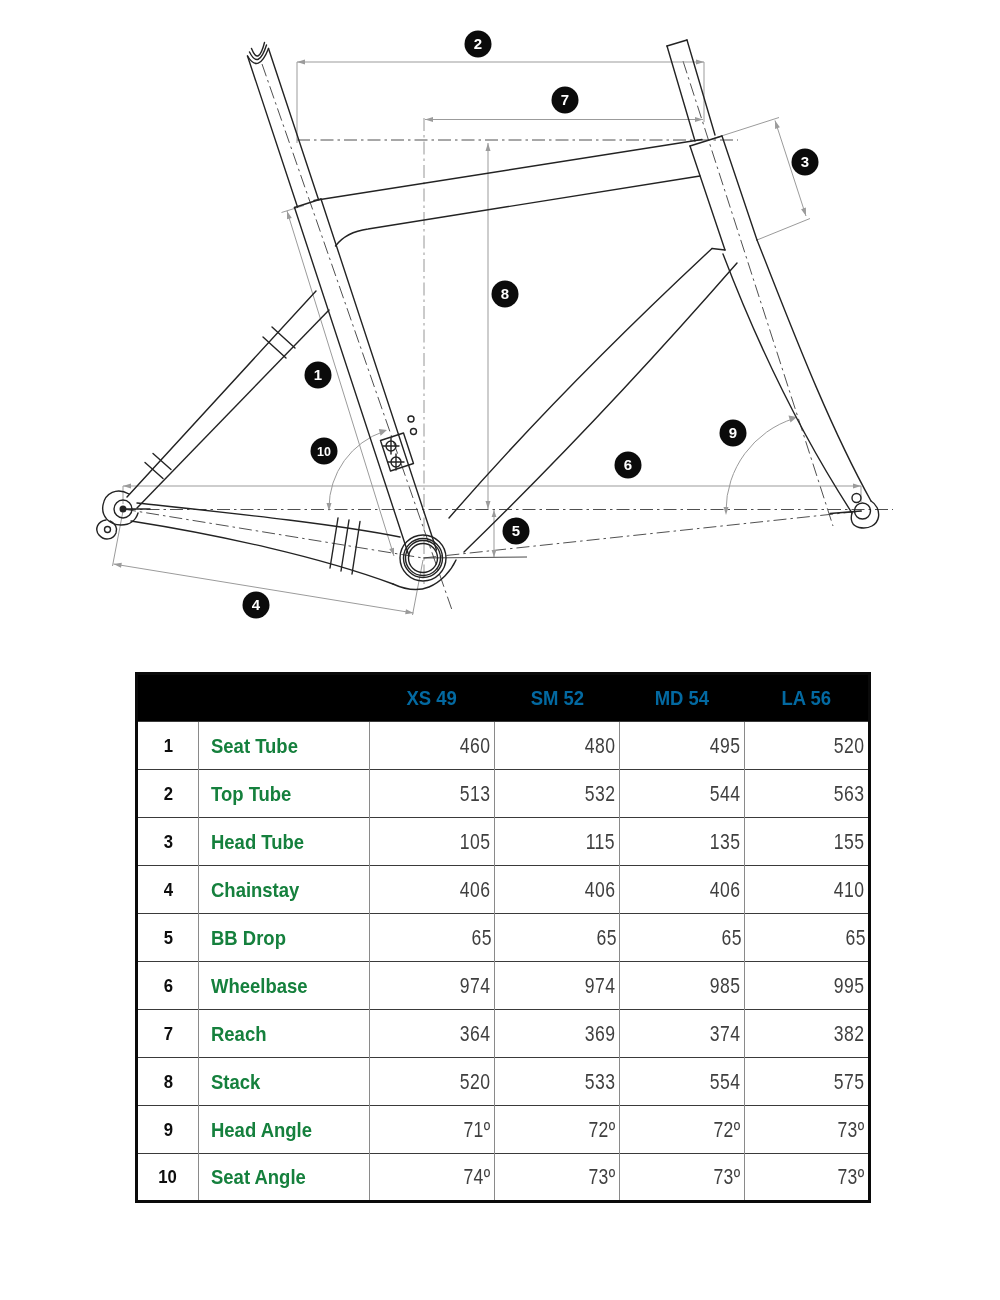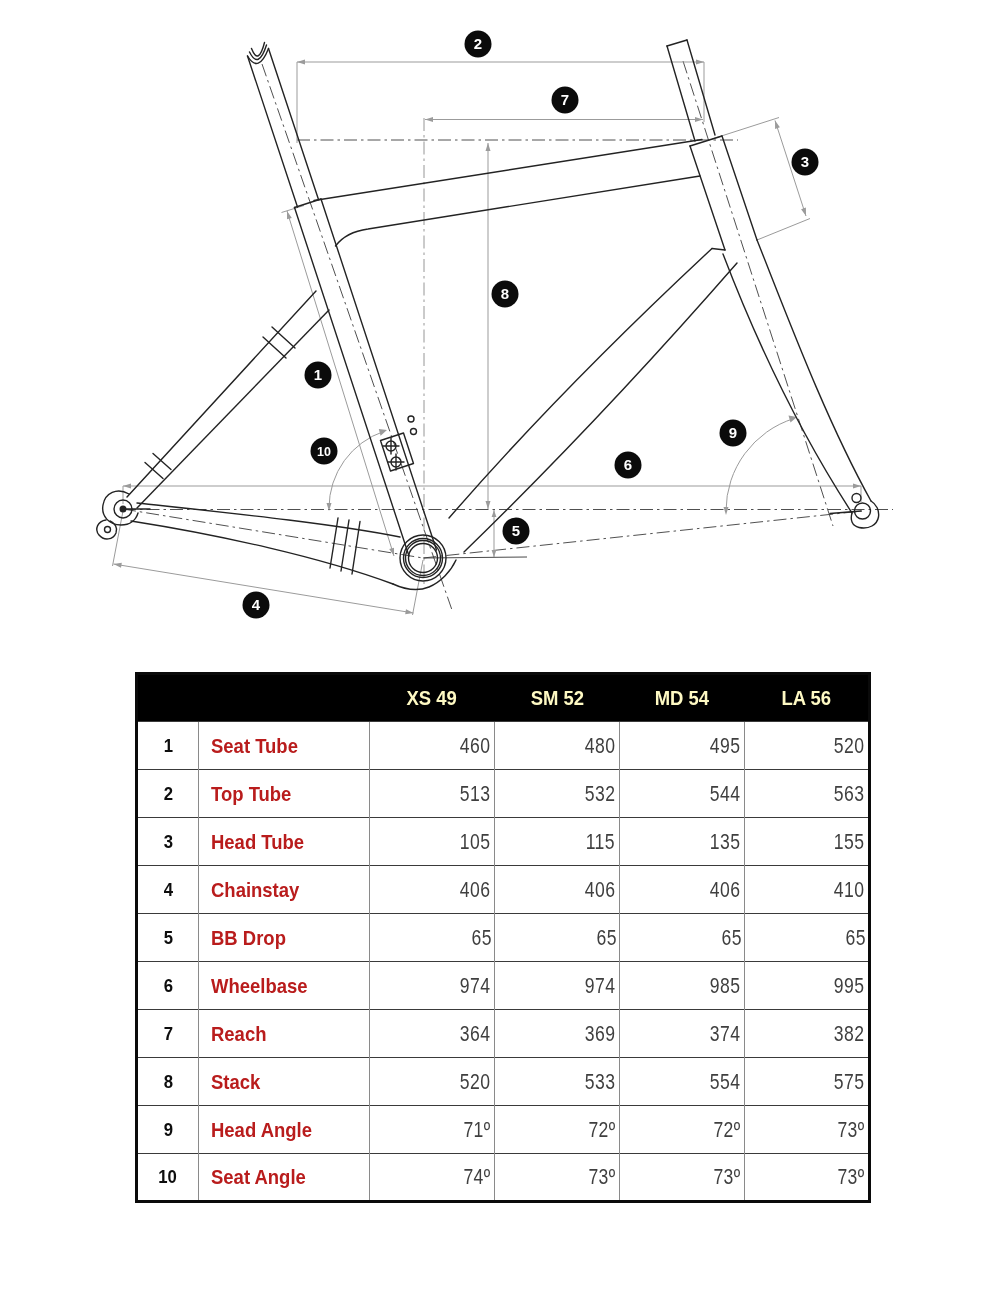--- a/index.html
+++ b/index.html
@@ -7,26 +7,26 @@
          font-family:"Liberation Sans", sans-serif;}
   .diagram{position:absolute;left:0;top:0;width:1000px;height:650px;}
   .diagram svg{display:block;width:1000px;height:650px;}
 
   .co-text{font-family:"Liberation Sans",sans-serif;font-weight:bold;font-size:15px;fill:#ffffff;}
   .co-text.small{font-size:12.5px;}
 
   .geo-table{position:absolute;left:135px;top:672px;width:733px;border-collapse:collapse;
              table-layout:fixed;border:3px solid #0a0a0a;}
   .geo-table thead tr{height:48px;background:#000000;}
-  .geo-table th{border:none;padding:0;text-align:center;color:#fef9c3;font-size:21px;font-weight:bold;}
+  .geo-table th{border:none;padding:0;text-align:center;color:#0369a1;font-size:21px;font-weight:bold;}
   .geo-table tbody tr{height:48px;}
   .geo-table td{padding:0;border-left:1px solid #8a8a8a;border-top:1.5px solid #3a3a3a;vertical-align:middle;}
   .geo-table td.first{border-left:none;}
   td.num{text-align:center;font-size:19px;font-weight:bold;color:#0d0d0d;}
-  td.lbl{text-align:left;padding-left:12px;font-size:21px;font-weight:bold;color:#b91c1c;}
+  td.lbl{text-align:left;padding-left:12px;font-size:21px;font-weight:bold;color:#15803d;}
   td.val{text-align:right;}
   .ct{display:inline-block;transform:scaleX(.88);transform-origin:50% 50%;}
   td.lbl .ct{transform-origin:0 50%;}
   .cv{display:inline-block;transform:scaleX(.8);transform-origin:50% 50%;
       font-weight:400;color:#3f3f3f;font-size:22px;letter-spacing:.5px;}
 </style>
 </head>
 <body>
 
 <div class="stage">

